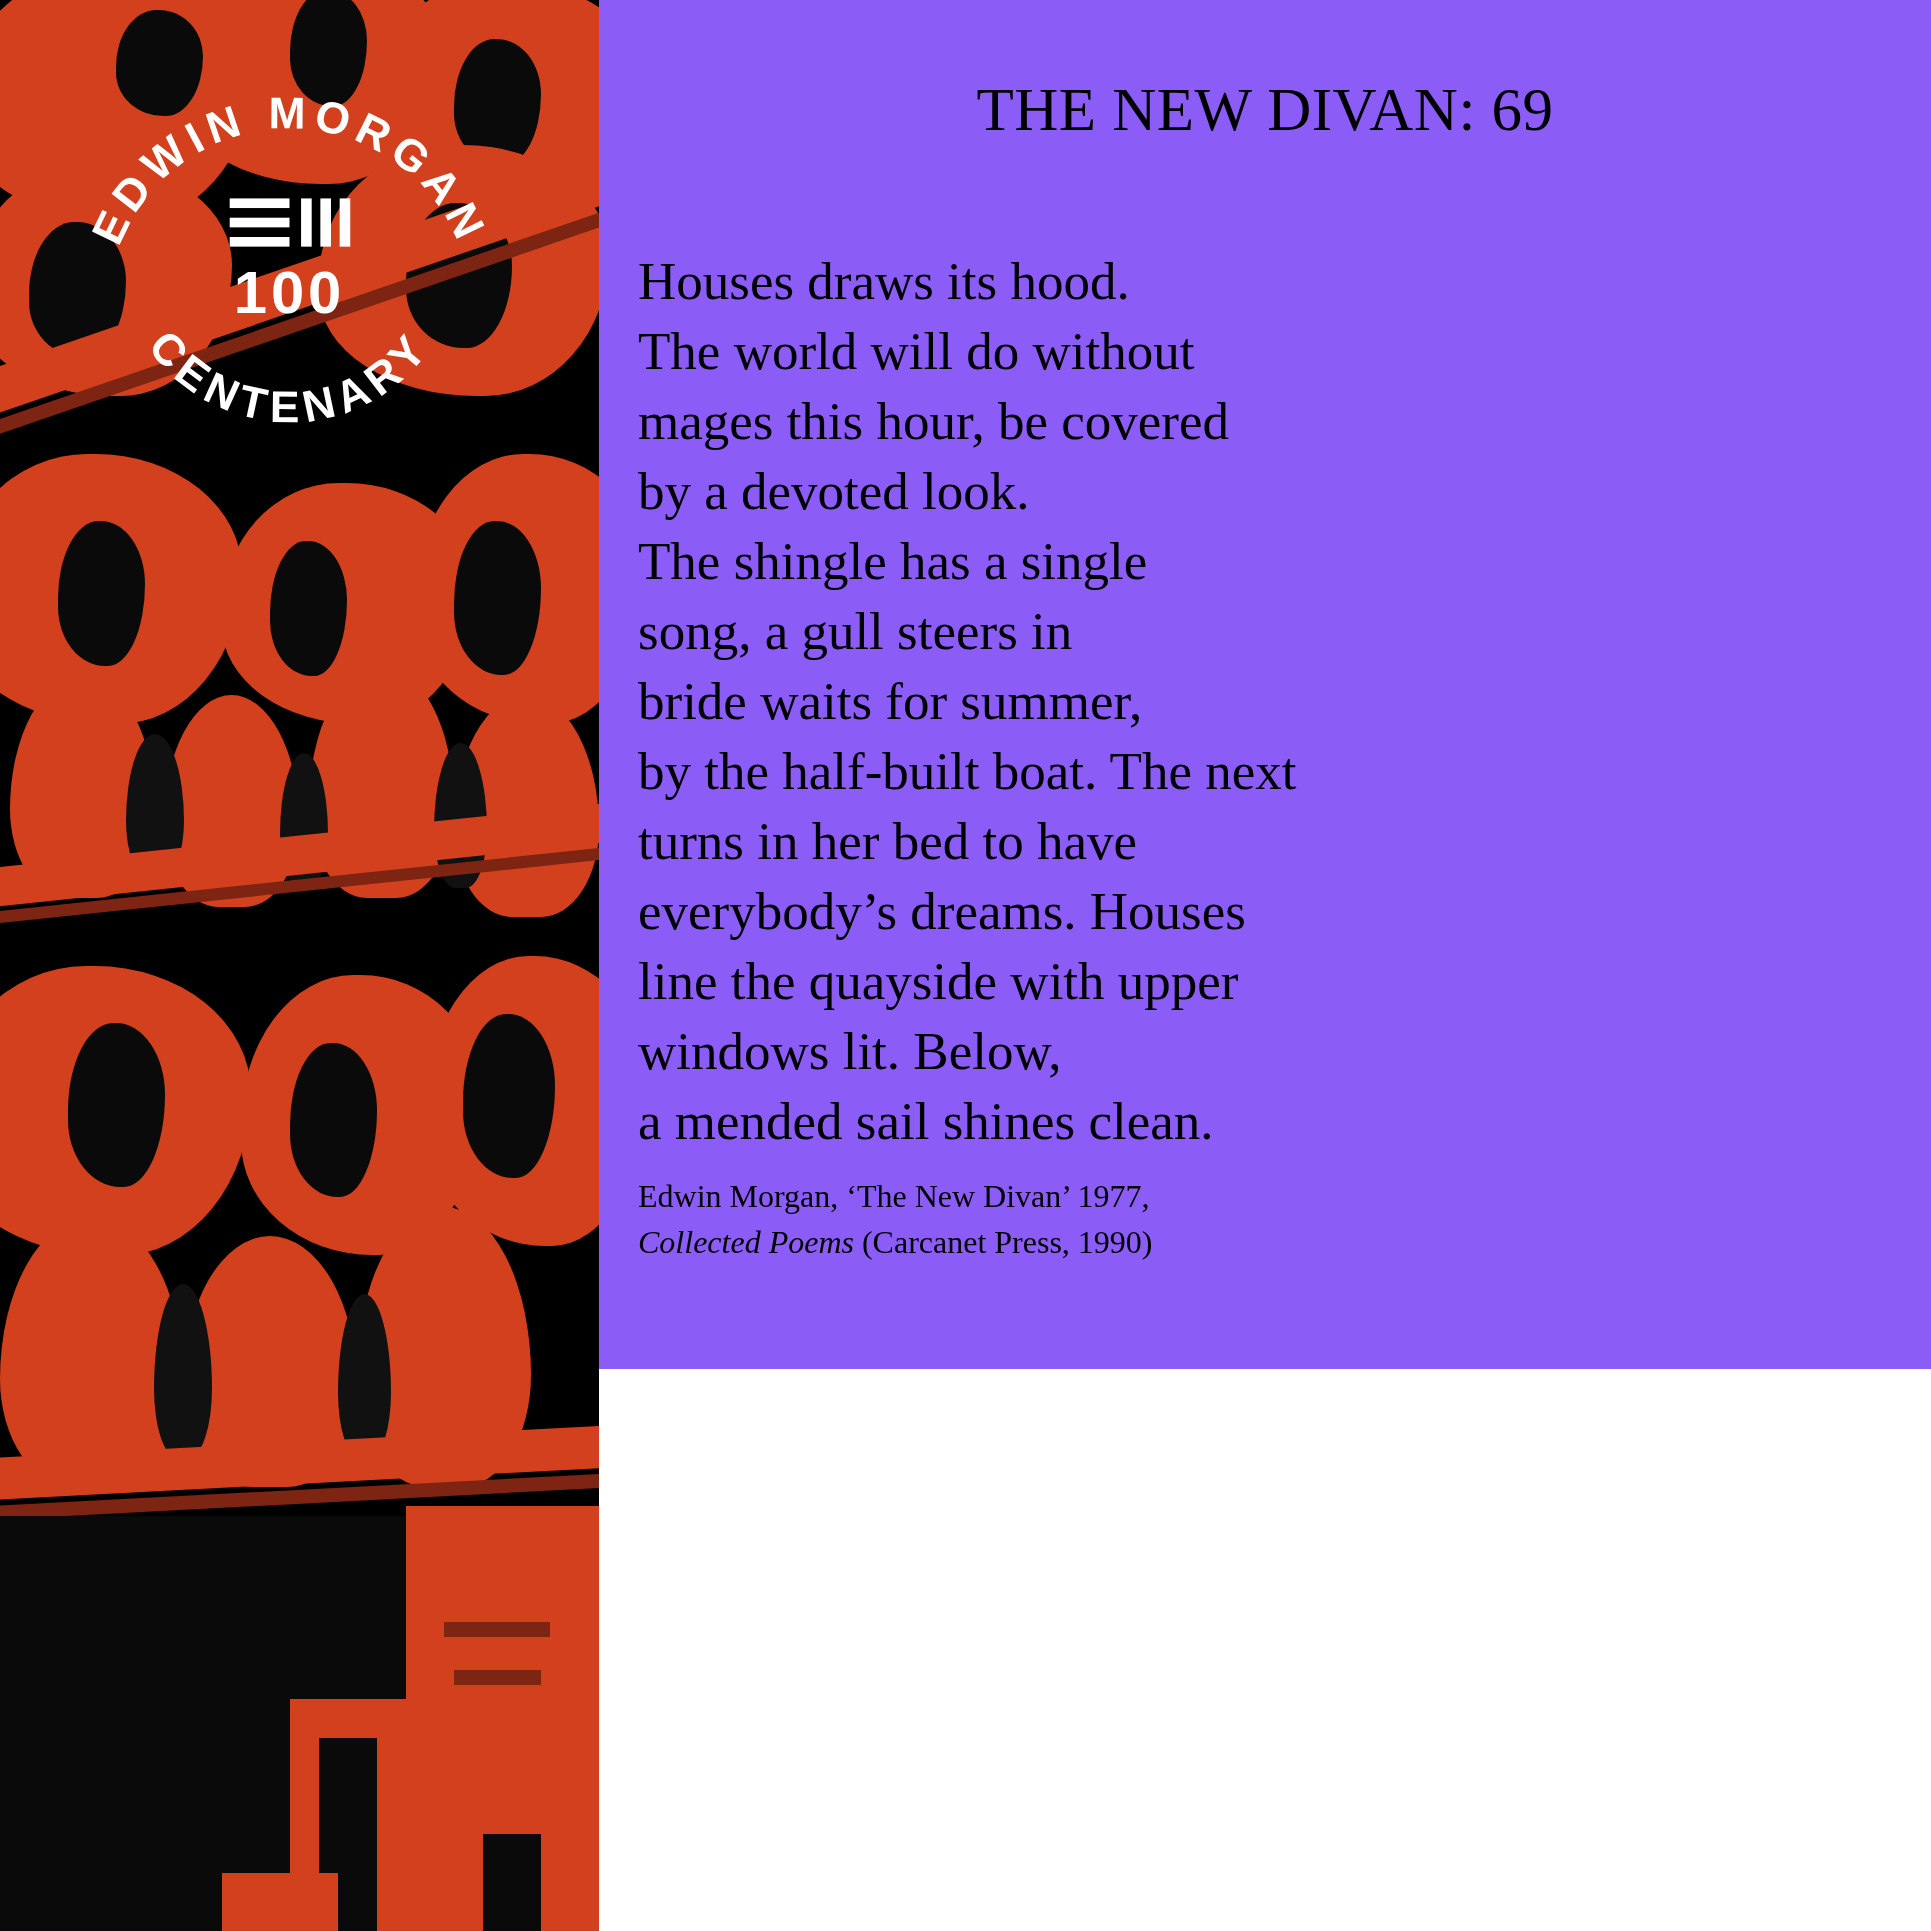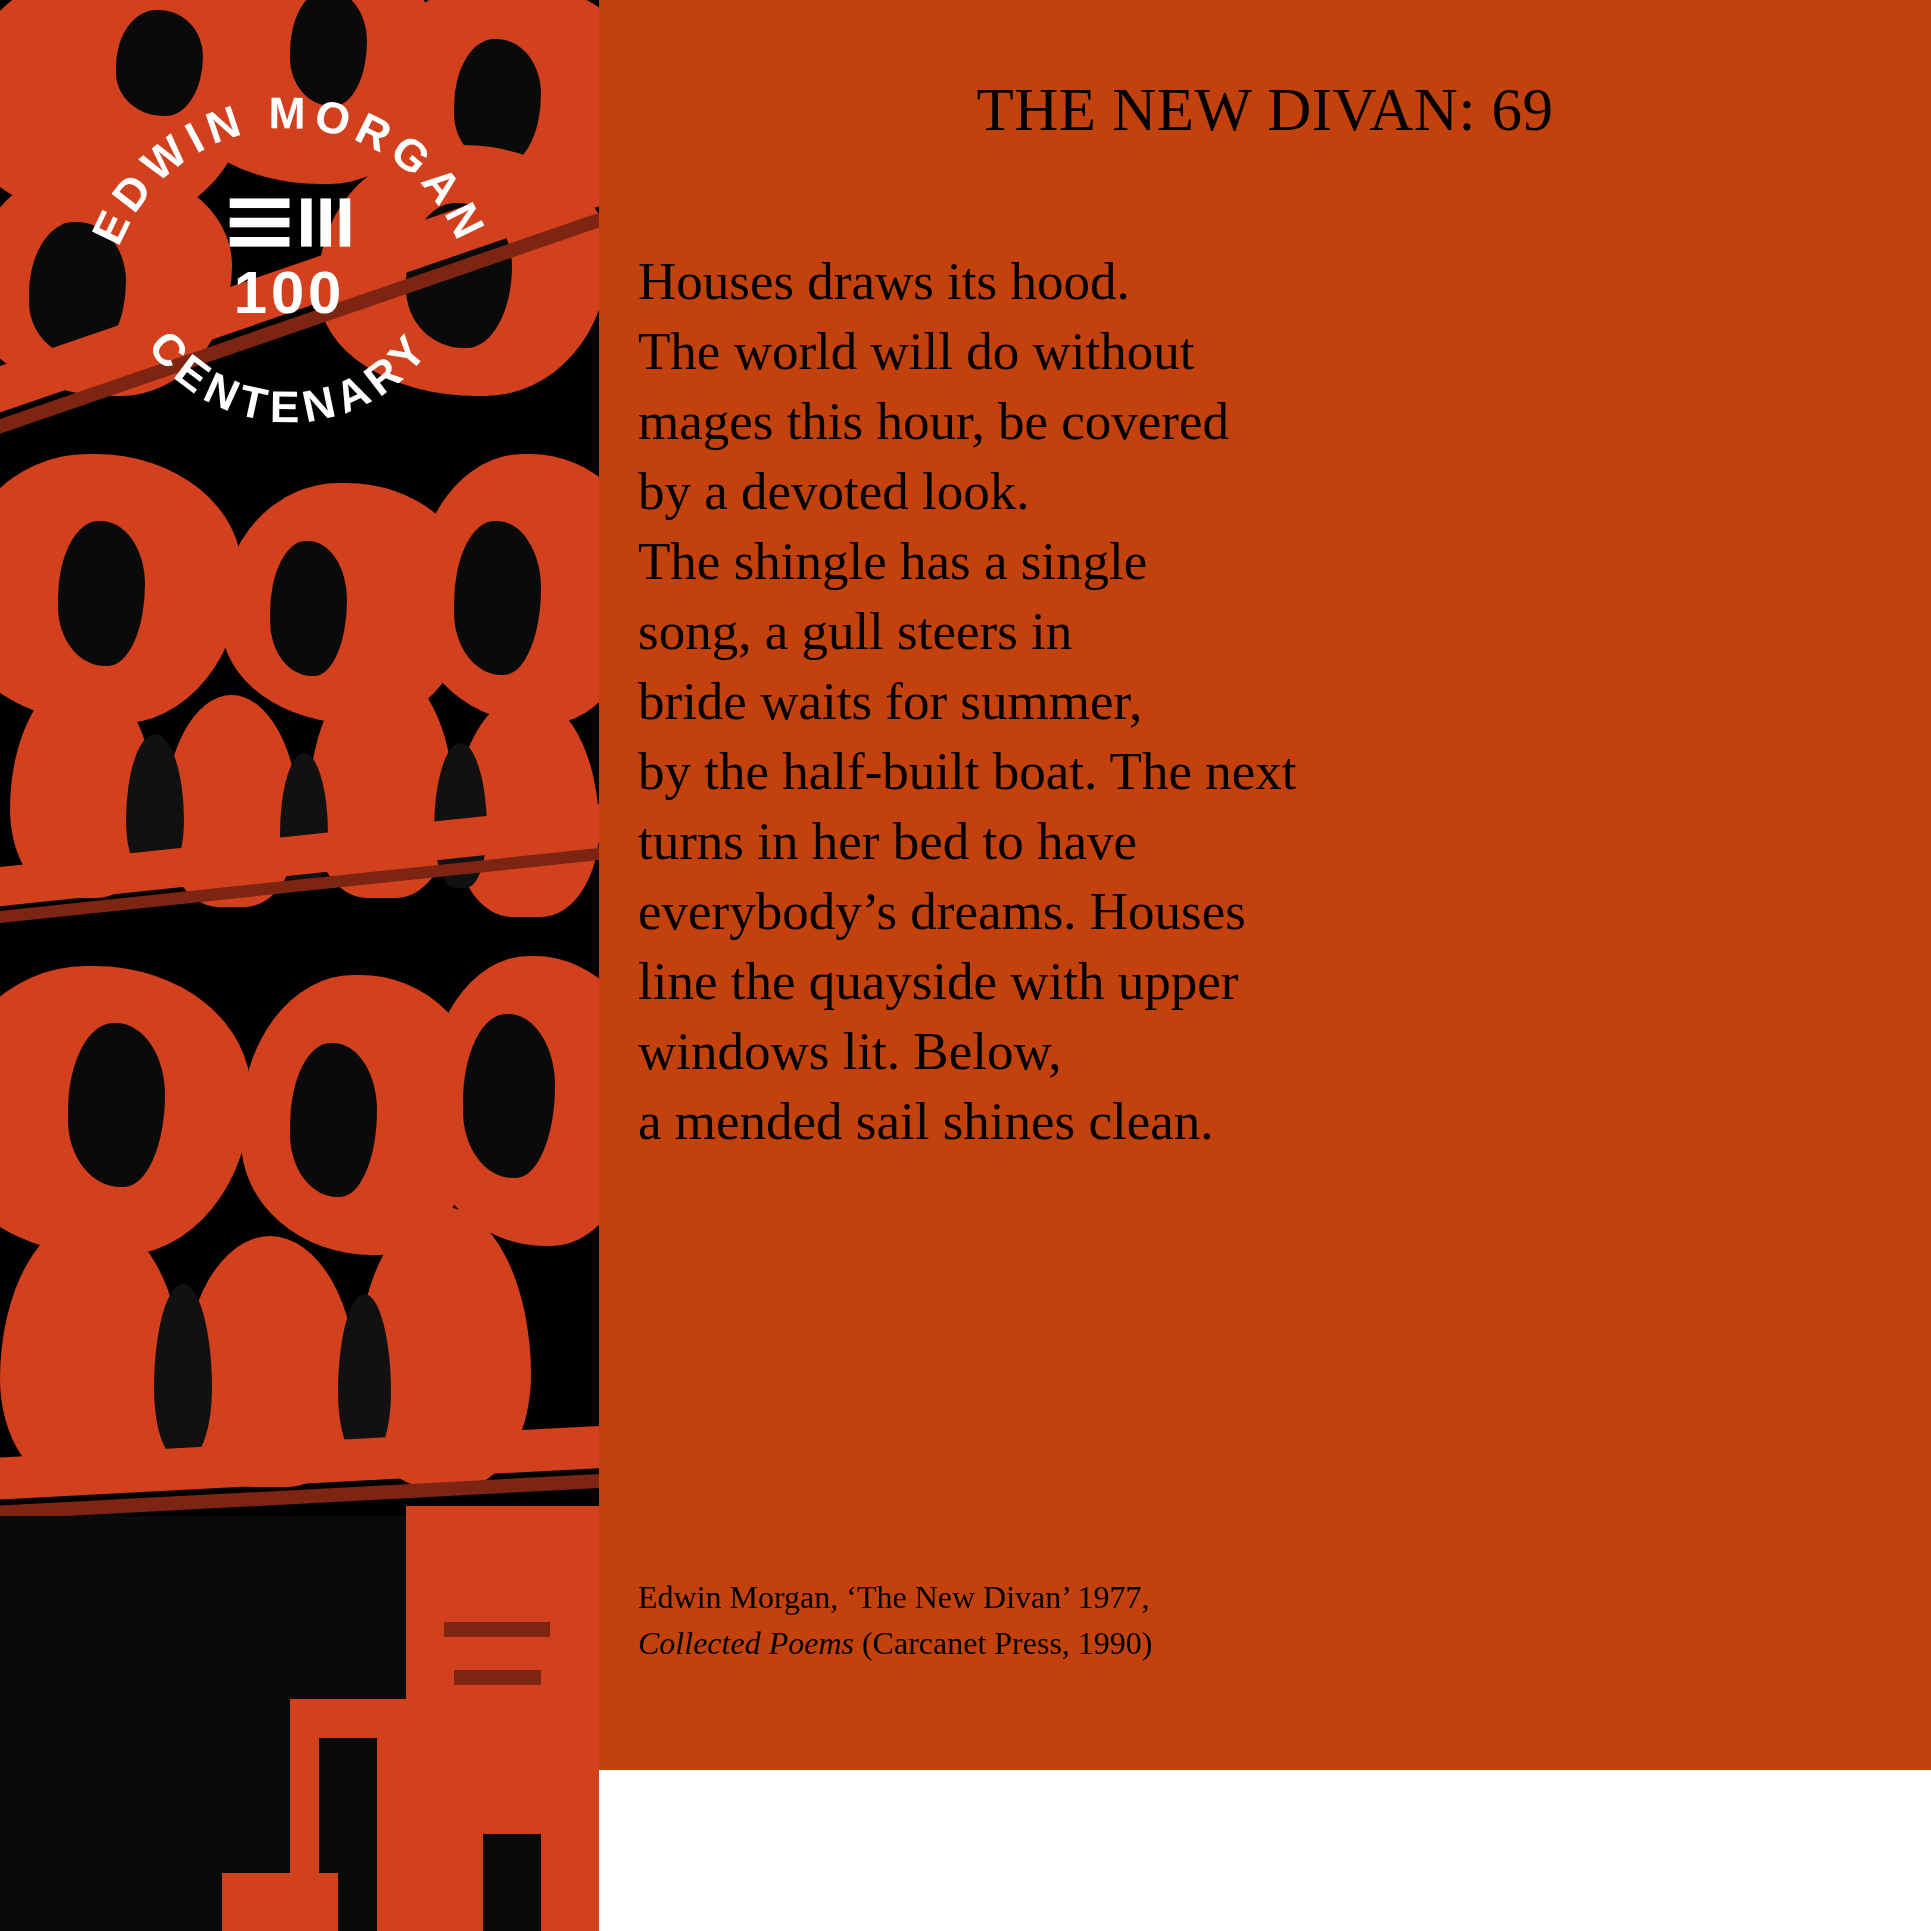--- a/index.html
+++ b/index.html
@@ -64,23 +64,23 @@
     width: 463px;
     height: 463px;
     z-index: 5;
   }
   .roundel svg { display: block; }
 
   
   .content {
     position: relative;
     flex: 1 1 auto;
-    height: 1770px;
+    height: 1369px;
     padding: 0;
-    background: #c2410c;
+    background: #8b5cf6;
   }
   .title {
     position: absolute;
     top: 75px;
     left: 0;
     right: 0;
     text-align: center;
     font-size: 61px;
     letter-spacing: 0.5px;
     color: #000;

